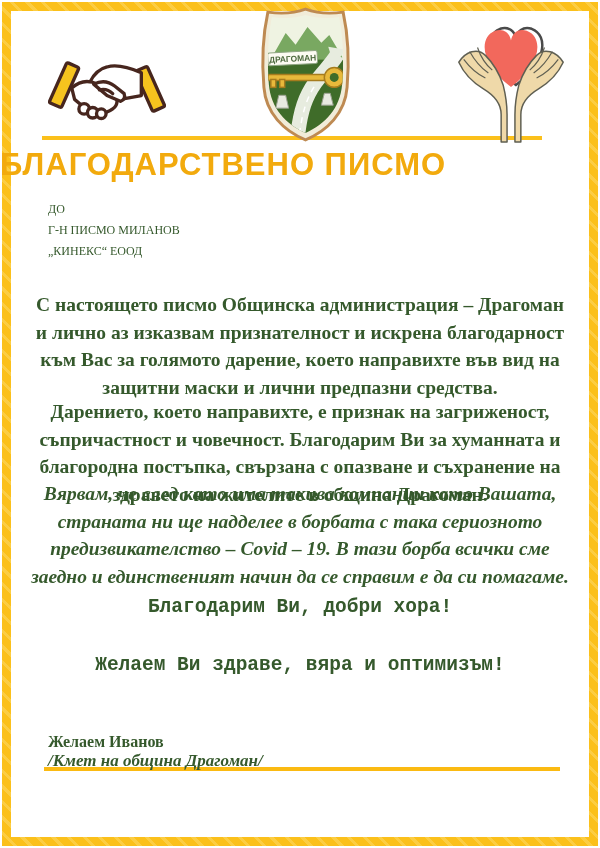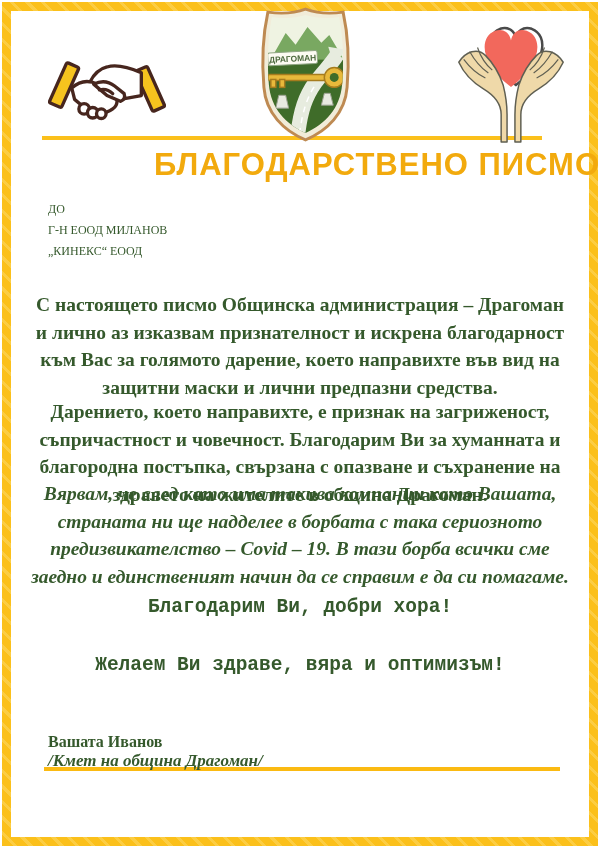--- a/index.html
+++ b/index.html
@@ -7,21 +7,21 @@
         font-family:"Liberation Serif", serif;}
   .frame{position:absolute;inset:2px;
          background:repeating-linear-gradient(45deg,#FBC01B 0 8px,#FCCD43 8px 11px);}
   .sheet{position:absolute;inset:9px;background:#ffffff;}
   .icon{position:absolute;z-index:2;}
   .icon-handshake{left:48px;top:46px;width:118px;height:82px;}
   .icon-emblem{left:256px;top:5px;width:99px;height:137px;}
   .icon-hands{left:440px;top:14px;width:142px;height:130px;}
   .divider{position:absolute;left:42px;top:136px;width:500px;height:4px;
            background:#FBC01B;z-index:1;}
-  .title{position:absolute;left:0;top:147px;width:100%;text-align:right;
+  .title{position:absolute;left:0;top:147px;width:100%;text-align:left;
          font-family:"Liberation Sans", sans-serif;font-weight:bold;
          font-size:31px;letter-spacing:1px;color:#F2AA0D;z-index:2;}
   .recipient{position:absolute;left:48px;top:199px;color:#35592C;
              font-weight:normal;font-size:12px;line-height:21px;}
   .para{position:absolute;left:30px;right:30px;text-align:center;color:#35592C;
         font-weight:bold;font-size:19.5px;line-height:27.5px;margin:0;}
   .p1{top:291px;} .p2{top:398px;} .p3{top:480px;font-style:italic;}
   .closing{position:absolute;left:0;width:100%;text-align:center;color:#35592C;
            font-weight:bold;font-size:19.5px;margin:0;font-family:Liberation Mono, monospace;}
   .c1{top:596px;} .c2{top:626px;margin-top:28px;}
@@ -100,27 +100,27 @@
       <path d="M104 34 C101 43 95 52 89 57"></path>
     </g>
   </svg>
 
   <div class="divider"></div>
 
   <div class="title">БЛАГОДАРСТВЕНО ПИСМО</div>
 
   <div class="recipient">
     <div>ДО</div>
-    <div>Г-Н ЕООД МИЛАНОВ</div>
+    <div>Г-Н ПИСМО МИЛАНОВ</div>
     <div>„КИНЕКС“ ЕООД</div>
   </div>
 
   <p class="para p2">Дарението, което направихте, е признак на загриженост, съпричастност и човечност. Благодарим Ви за хуманната и благородна постъпка, свързана с опазване и съхранение на здравето на жителите в община Драгоман.</p>
   <p class="para p1">С настоящето писмо Общинска администрация – Драгоман и лично аз изказвам признателност и искрена благодарност към Вас за голямото дарение, което направихте във вид на защитни маски и лични предпазни средства.</p>
   <p class="para p3">Вярвам, че след като има такива компании като Вашата, страната ни ще надделее в борбата с така сериозното предизвикателство – Covid – 19. В тази борба всички сме заедно и единственият начин да се справим е да си помагаме.</p>
 
   <p class="closing c1">Благодарим Ви, добри хора!</p>
   <p class="closing c2">Желаем Ви здраве, вяра и оптимизъм!</p>
 
-  <div class="sig-name">Вашата Иванов</div>
+  <div class="sig-name">Желаем Иванов</div>
   <div class="sig-role">/Кмет на община Драгоман/</div>
   <div class="sig-line"></div>
 </div>
 
 </body></html>

